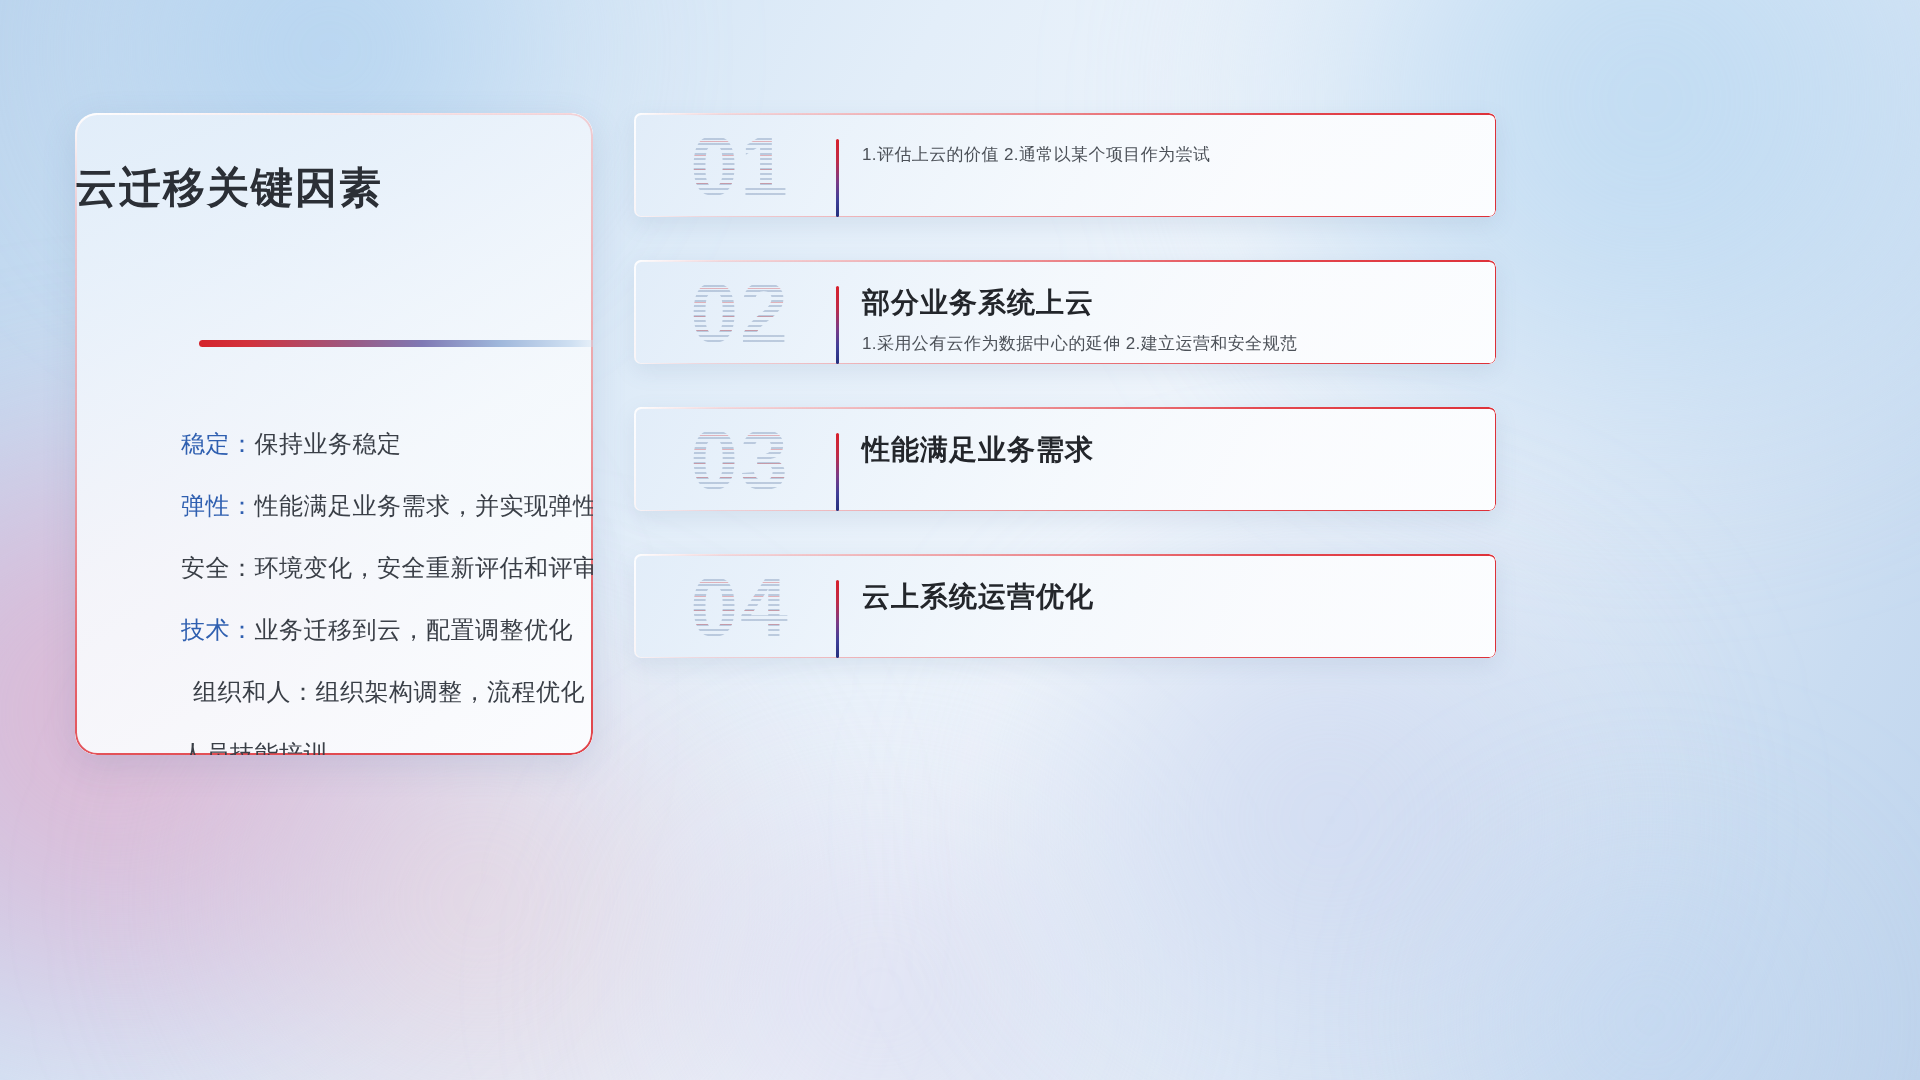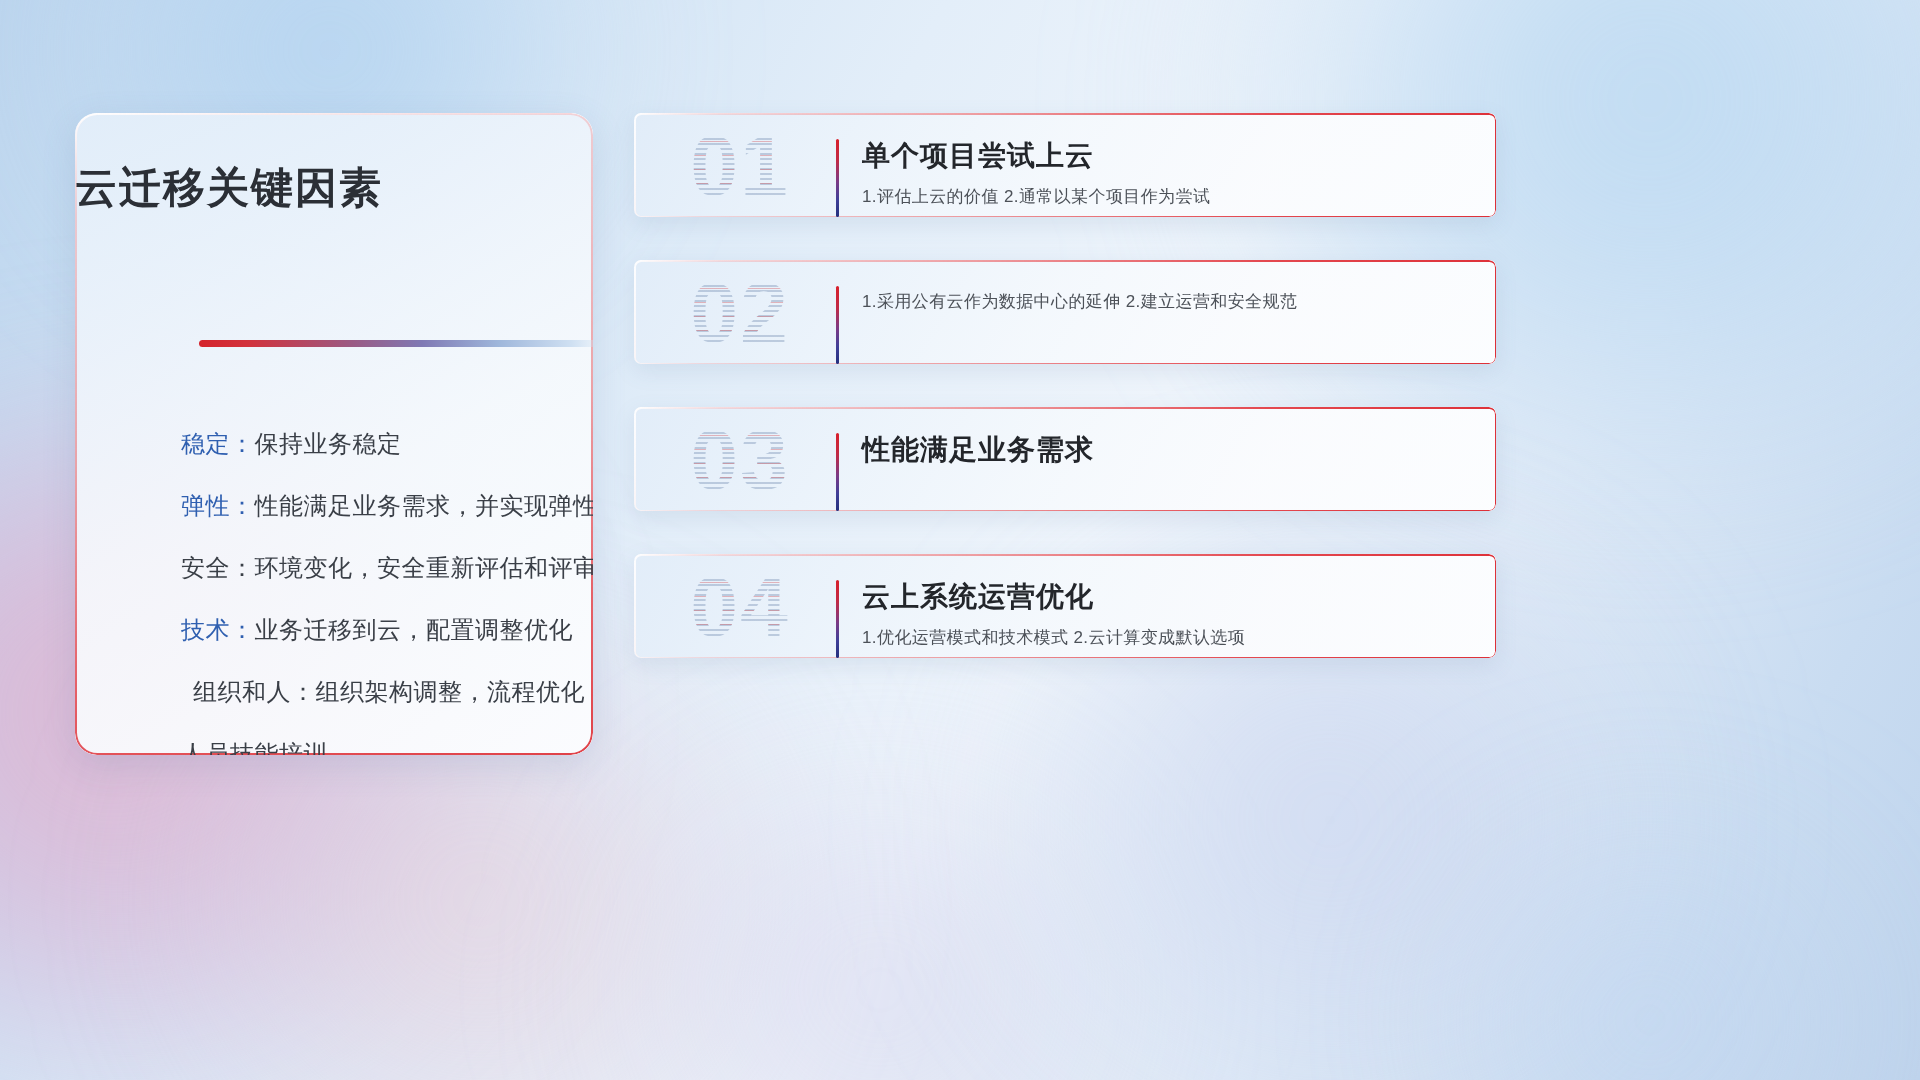--- a/index.html
+++ b/index.html
@@ -127,42 +127,41 @@
       <div class="fact"><span>人员技能培训</span></div>
     </div>
 </div>
 
 <div id="cards">
     <div class="card">
       <div class="card-num">01</div>
       <div class="card-num-tint">01</div>
       <div class="card-divider"></div>
       <div class="card-body">
-        <div class="card-title">单个项目尝试上云</div>
         <div class="card-desc">1.评估上云的价值   2.通常以某个项目作为尝试</div>
       </div>
     </div>
     <div class="card">
       <div class="card-num">02</div>
       <div class="card-num-tint">02</div>
       <div class="card-divider"></div>
       <div class="card-body">
+        <div class="card-title">部分业务系统上云</div>
         <div class="card-desc">1.采用公有云作为数据中心的延伸   2.建立运营和安全规范</div>
       </div>
     </div>
     <div class="card">
       <div class="card-num">03</div>
       <div class="card-num-tint">03</div>
       <div class="card-divider"></div>
       <div class="card-body">
         <div class="card-title">性能满足业务需求</div>
       </div>
     </div>
     <div class="card">
       <div class="card-num">04</div>
       <div class="card-num-tint">04</div>
       <div class="card-divider"></div>
       <div class="card-body">
         <div class="card-title">云上系统运营优化</div>
-        <div class="card-desc">1.优化运营模式和技术模式   2.云计算变成默认选项</div>
       </div>
     </div>
   </div>
 
 </body></html>

